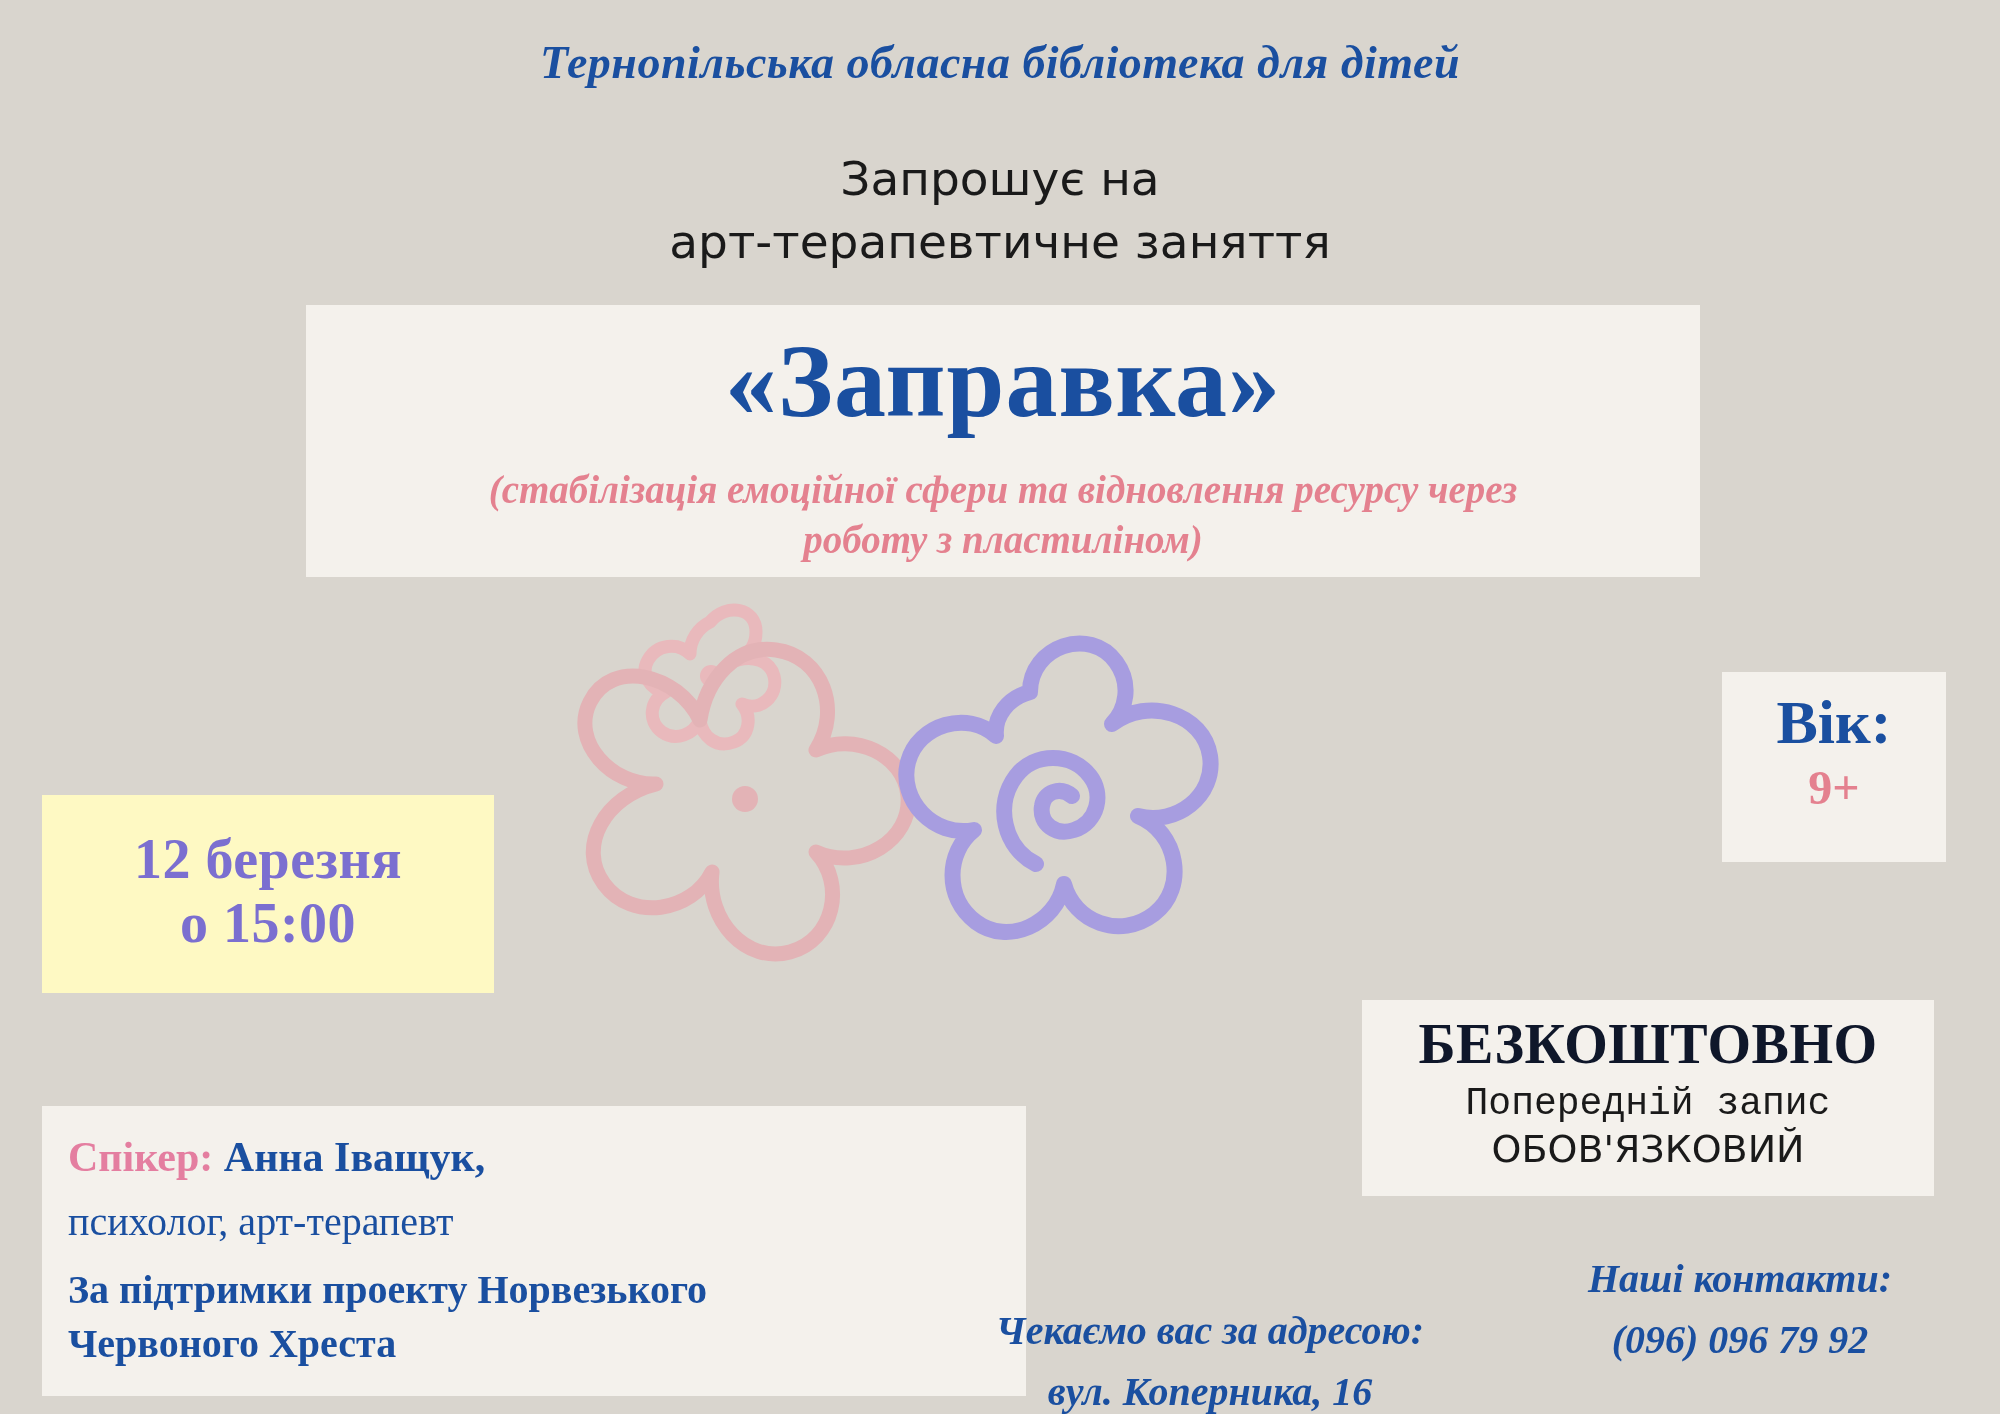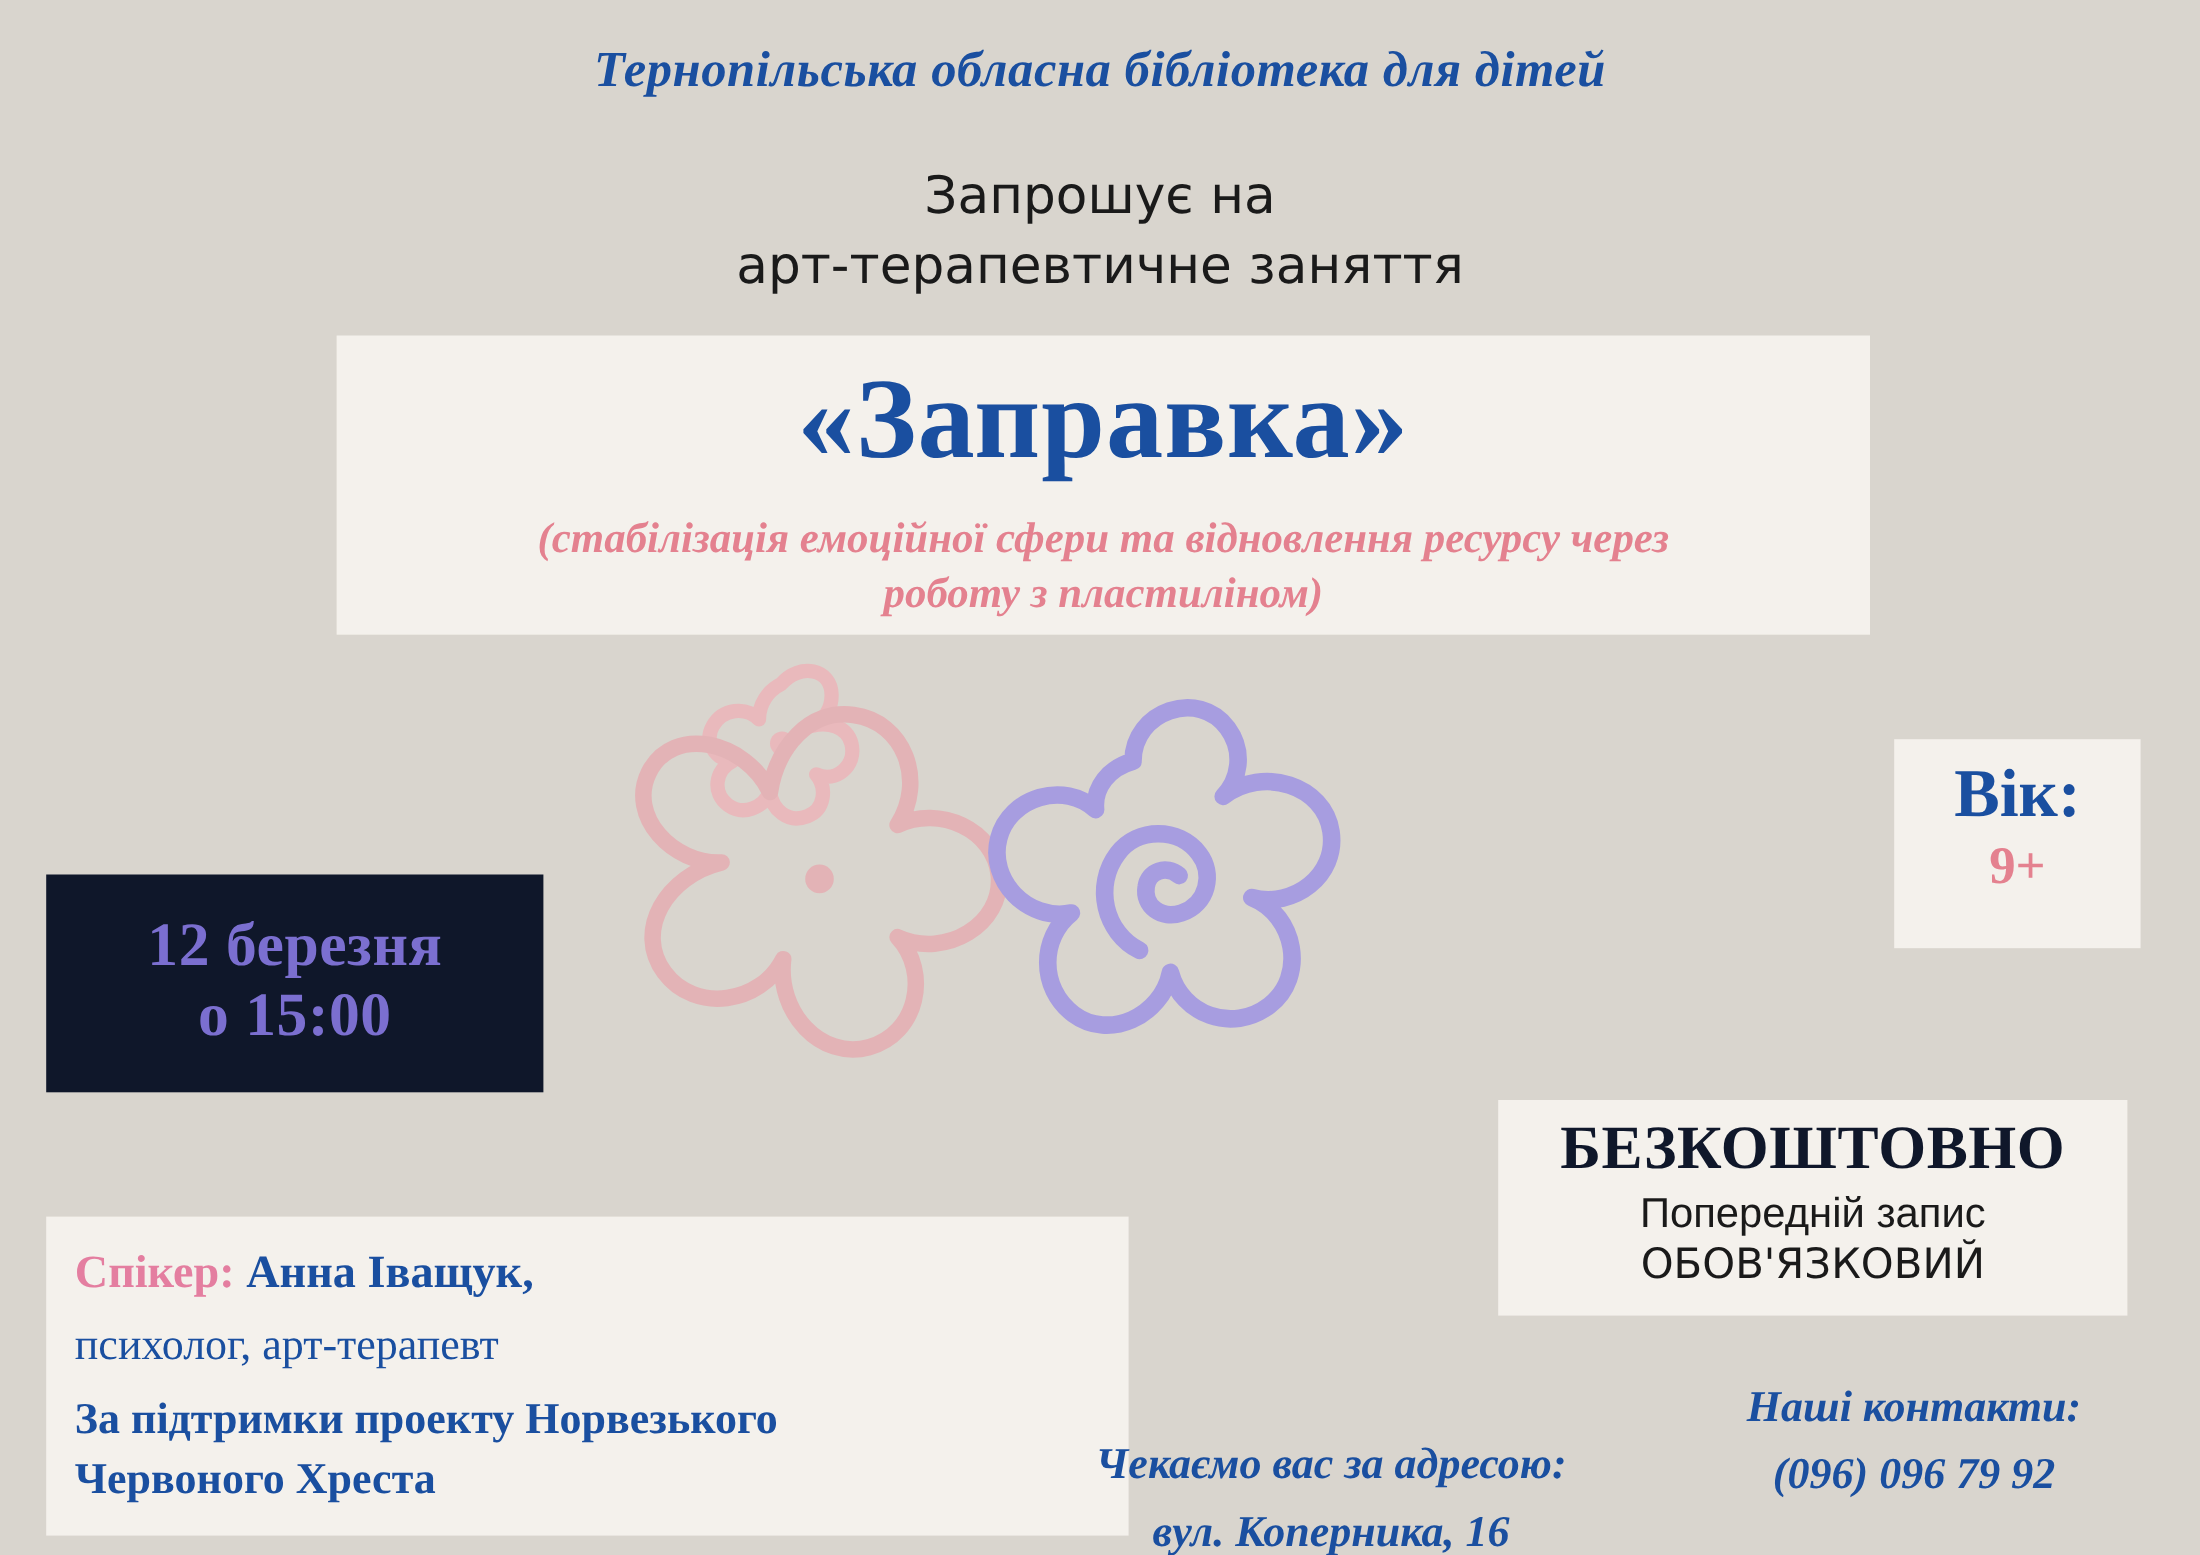--- a/index.html
+++ b/index.html
@@ -118,21 +118,21 @@
     color: #e4818f;
   }
 
   
   .date-box {
     position: absolute;
     left: 42px;
     top: 795px;
     width: 452px;
     height: 198px;
-    background: #0f172a;
+    background: #fef9c3;
     text-align: center;
     color: #7b6fd0;
     font-family: "Liberation Serif", serif;
     font-weight: bold;
   }
   .date-line1 {
     margin-top: 32px;
     font-size: 56px;
     letter-spacing: 0.5px;
   }
@@ -194,21 +194,21 @@
   }
   .free-title {
     font-family: "Liberation Serif", serif;
     font-weight: bold;
     font-size: 56px;
     color: #0f172a;
     letter-spacing: 0.5px;
   }
   .free-note1 {
     margin-top: 6px;
-    font-family: Liberation Sans, sans-serif;
+    font-family: Liberation Mono, monospace;
     font-size: 38px;
     color: #1a1a1a;
   }
   .free-note2 {
     margin-top: 2px;
     font-family: "DejaVu Sans", sans-serif;
     font-size: 38px;
     color: #1a1a1a;
   }
 

